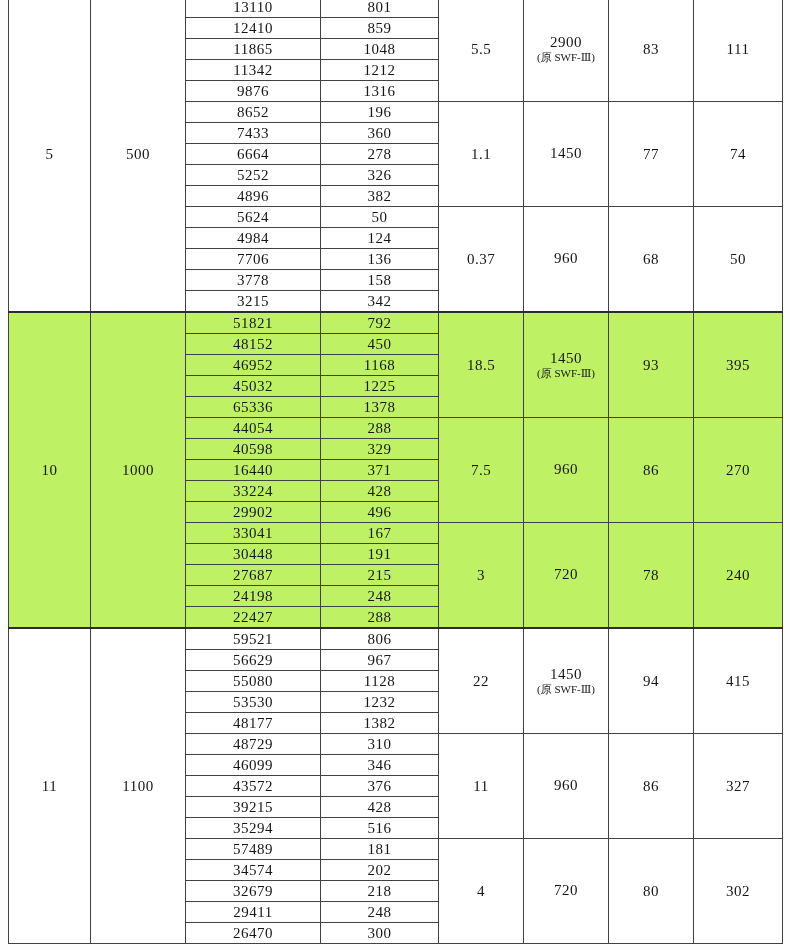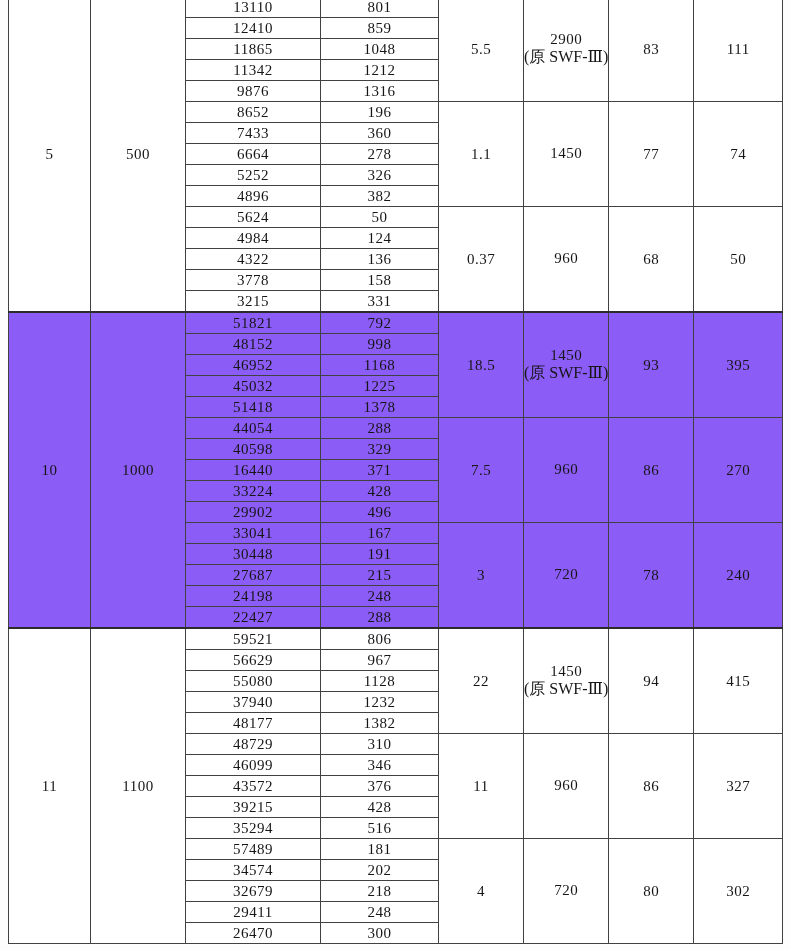--- a/index.html
+++ b/index.html
@@ -34,33 +34,33 @@
     padding: 0;
     text-align: center;
     vertical-align: middle;
     font-size: 15px;
     letter-spacing: 0.5px;
     color: #161616;
     background: #ffffff;
     overflow: hidden;
   }
   table.spec tr.shaded td {
-    background: #8b5cf6;
+    background: #bef264;
   }
   table.spec tr.group-start td {
     border-top: 2px solid #2b2b2b;
   }
   .speed-num {
     font-size: 15px;
     letter-spacing: 0.5px;
     line-height: 1.15;
     text-align: center;
   }
   .speed-note {
-    font-size: 16px;
+    font-size: 11px;
     letter-spacing: 0;
     line-height: 1.15;
     white-space: nowrap;
   }
 </style>
 </head>
 <body>
 
 <div class="page">
   <table class="spec">
@@ -138,58 +138,58 @@
             <div class="speed-num">960</div>
           </td>
           <td rowspan="5">68</td>
           <td rowspan="5">50</td>
         </tr>
         <tr>
           <td>4984</td>
           <td>124</td>
         </tr>
         <tr>
-          <td>4322</td>
+          <td>7706</td>
           <td>136</td>
         </tr>
         <tr>
           <td>3778</td>
           <td>158</td>
         </tr>
         <tr>
           <td>3215</td>
-          <td>331</td>
+          <td>342</td>
         </tr>
         <tr class="shaded group-start">
           <td rowspan="15">10</td>
           <td rowspan="15">1000</td>
           <td>51821</td>
           <td>792</td>
           <td rowspan="5">18.5</td>
           <td rowspan="5">
             <div class="speed-num">1450</div>
             <div class="speed-note">(原 SWF-Ⅲ)</div>
           </td>
           <td rowspan="5">93</td>
           <td rowspan="5">395</td>
         </tr>
         <tr class="shaded">
           <td>48152</td>
-          <td>998</td>
+          <td>450</td>
         </tr>
         <tr class="shaded">
           <td>46952</td>
           <td>1168</td>
         </tr>
         <tr class="shaded">
           <td>45032</td>
           <td>1225</td>
         </tr>
         <tr class="shaded">
-          <td>51418</td>
+          <td>65336</td>
           <td>1378</td>
         </tr>
         <tr class="shaded">
           <td>44054</td>
           <td>288</td>
           <td rowspan="5">7.5</td>
           <td rowspan="5">
             <div class="speed-num">960</div>
           </td>
           <td rowspan="5">86</td>
@@ -252,21 +252,21 @@
         </tr>
         <tr>
           <td>56629</td>
           <td>967</td>
         </tr>
         <tr>
           <td>55080</td>
           <td>1128</td>
         </tr>
         <tr>
-          <td>37940</td>
+          <td>53530</td>
           <td>1232</td>
         </tr>
         <tr>
           <td>48177</td>
           <td>1382</td>
         </tr>
         <tr>
           <td>48729</td>
           <td>310</td>
           <td rowspan="5">11</td>

